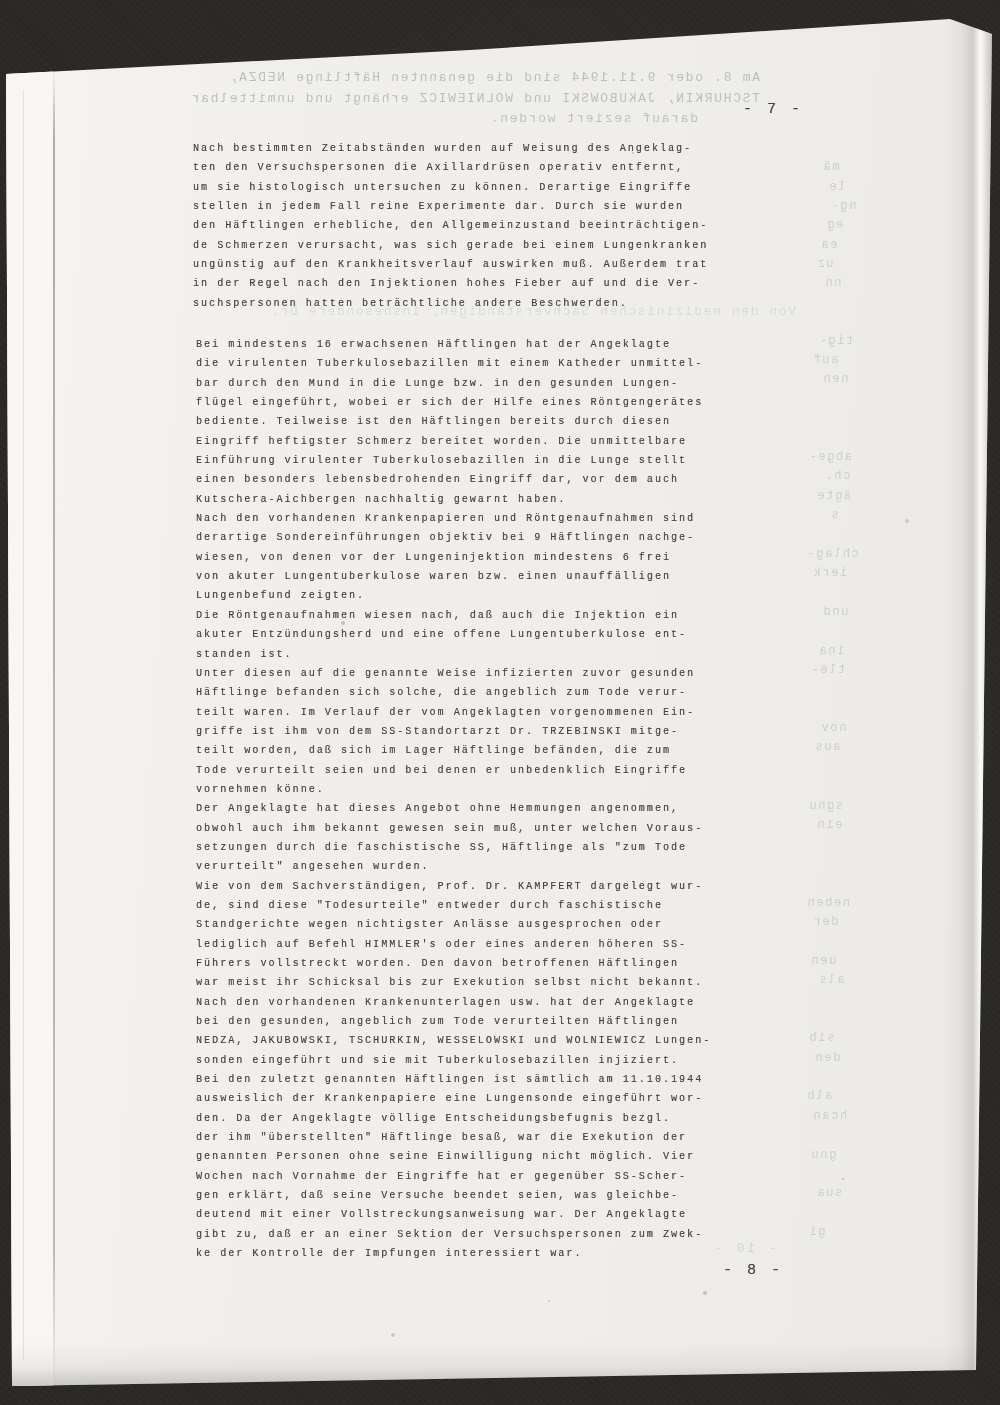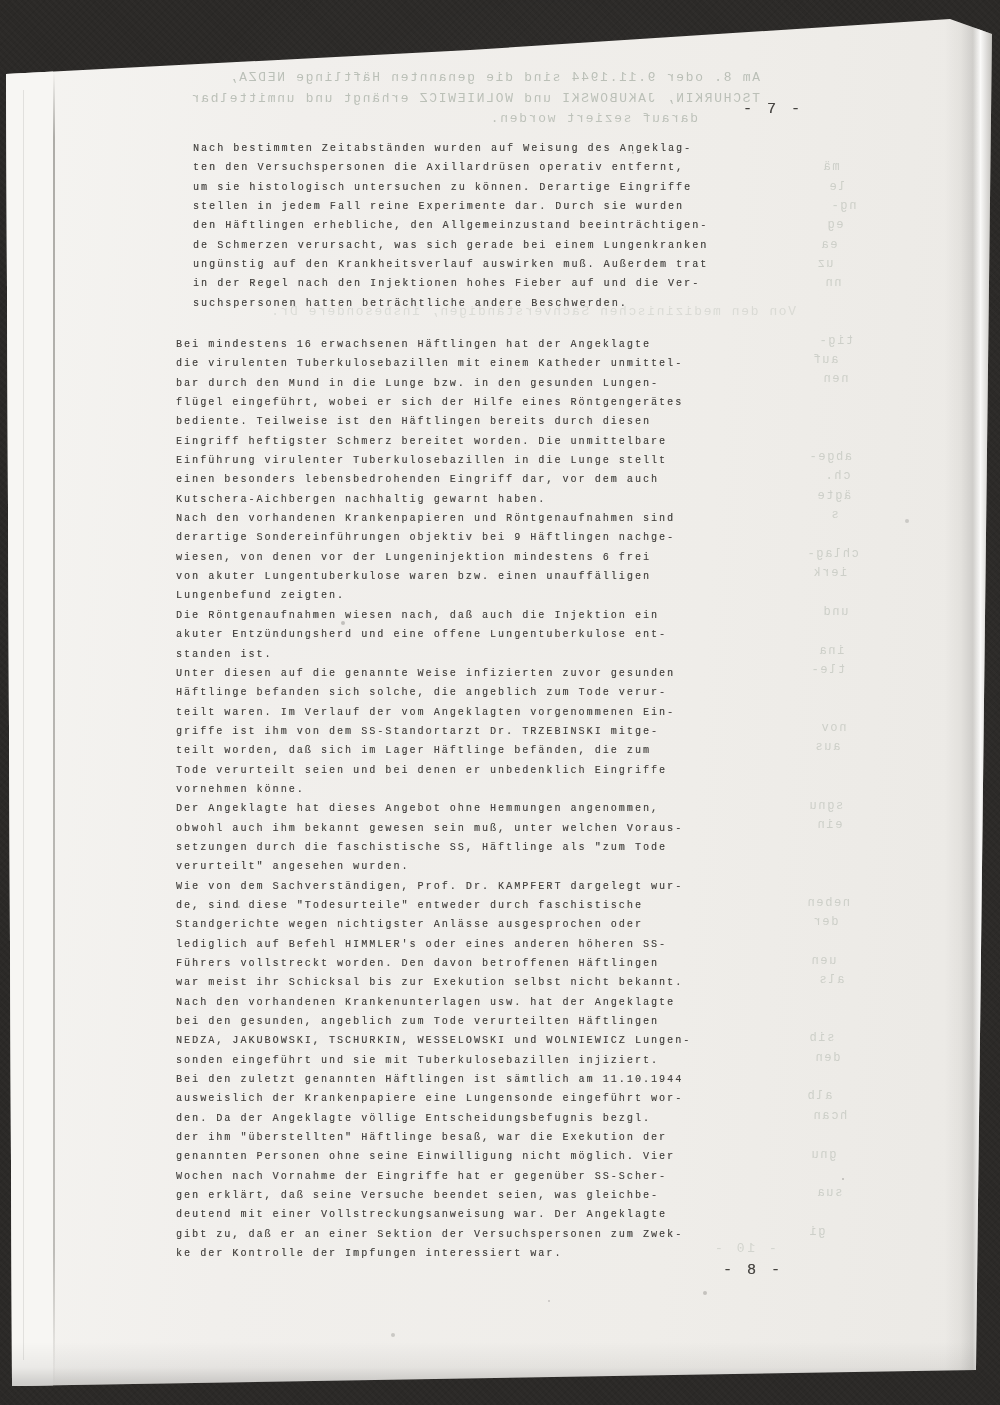--- a/index.html
+++ b/index.html
@@ -31,21 +31,21 @@
     font-family:"Liberation Mono","DejaVu Sans Mono",monospace;
     color:#454340;
     text-shadow:0.3px 0.3px 0.5px rgba(62,60,56,.45);
   }
   .para{
     position:absolute;margin:8px;
     font-size:10px;letter-spacing:2.05px;line-height:19.35px;
     white-space:pre;
   }
   .p1{left:185px;top:131px;}
-  .p2{left:168px;top:327px;}
+  .p2{left:188px;top:327px;}
   .pagenum{position:absolute;font-size:15px;letter-spacing:3px;}
   .pn-top{left:743px;top:101px;}
   .pn-bottom{left:723px;top:1262px;}
 
   .ghost{
     position:absolute;
     font-family:"Liberation Mono","DejaVu Sans Mono",monospace;
     color:#b2b8af;
     transform:scaleX(-1);
     filter:blur(.4px);

